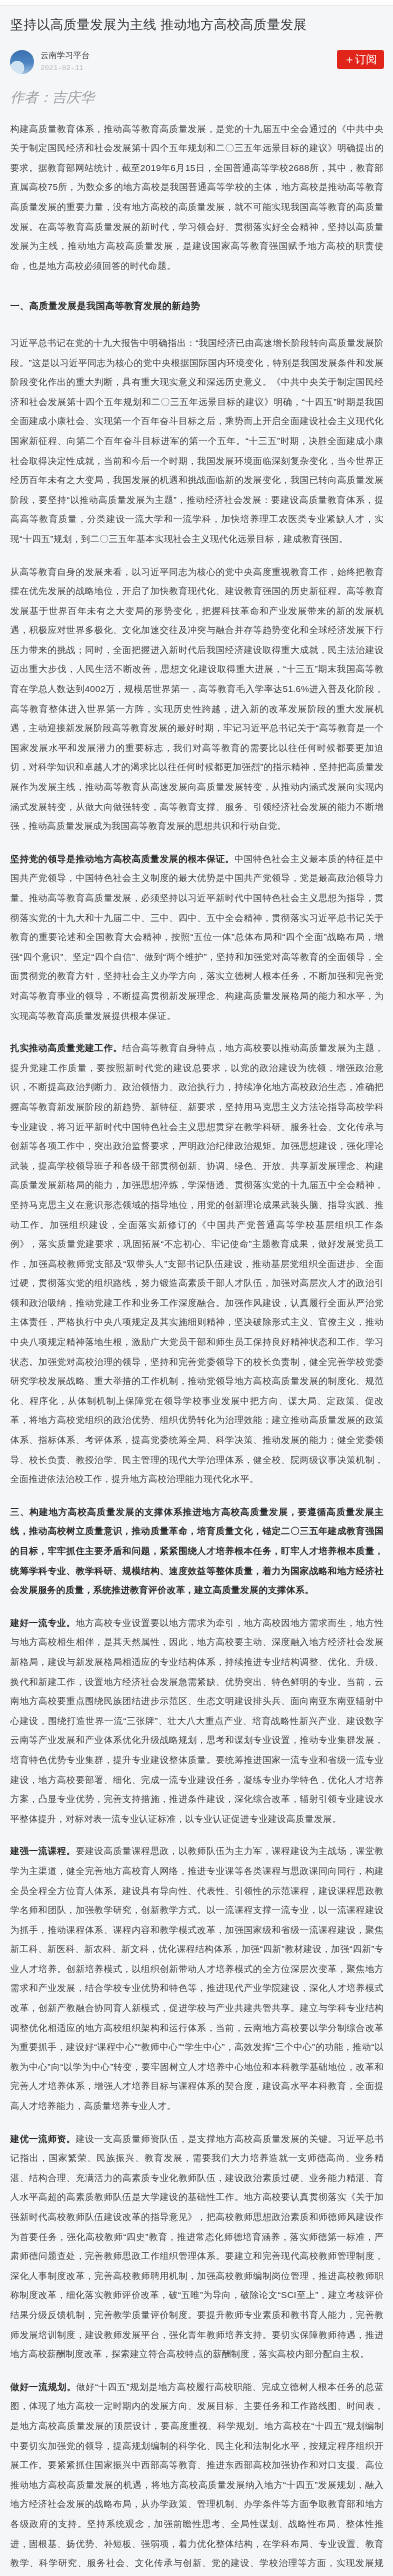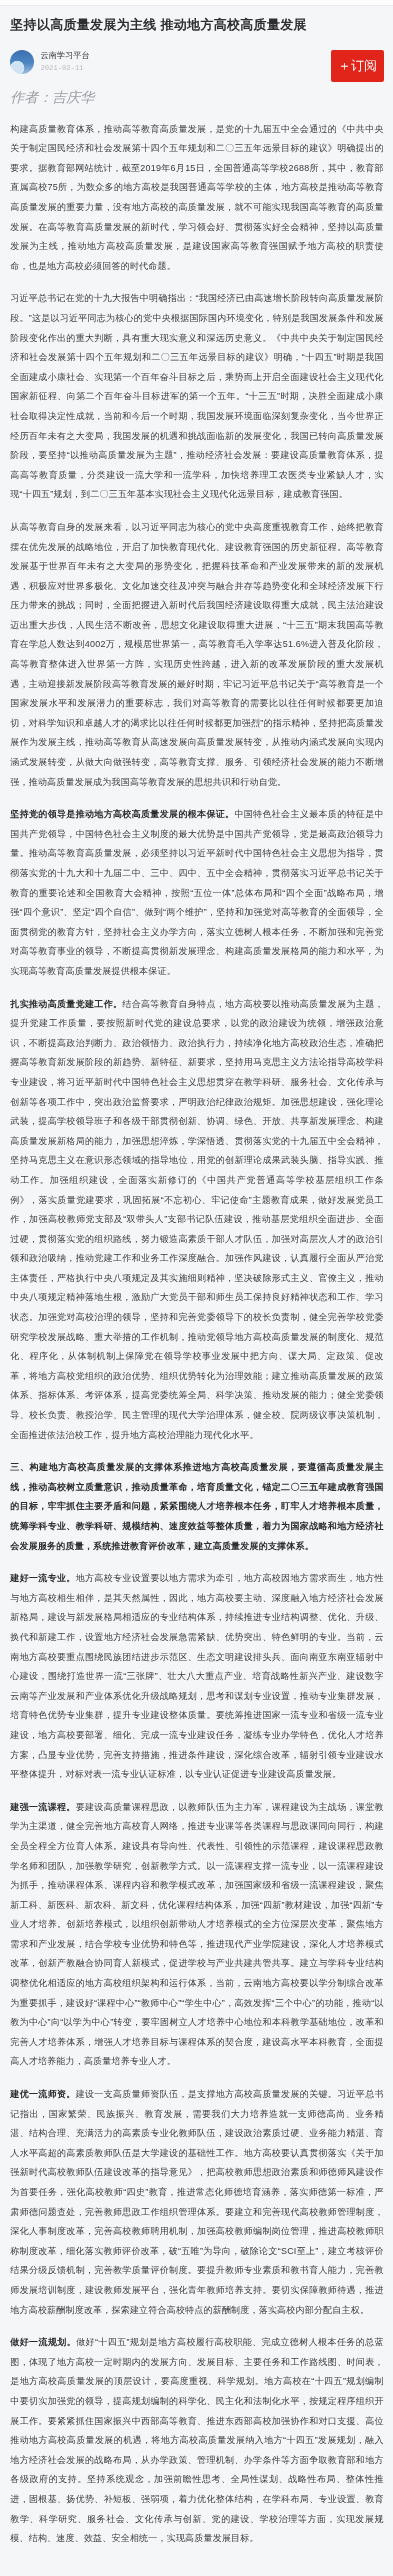--- a/index.html
+++ b/index.html
@@ -1,26 +1,26 @@
 <!DOCTYPE html>
 <html style="font-size:8.2px"><head>
 <meta charset="utf-8">
 <style>
   html,body{margin:0;padding:0;background:#f5f6f8;}
   body{width:394px;font-family:"Liberation Sans","DejaVu Sans",sans-serif;color:#333;position:relative;}
   .top-hairline{height:4.6px;background:#fdfdfd;border-bottom:0.5px solid #e9ebee;}
   .page{padding:0 10.3px;}
   
-  .article-title{font-size:13px;font-weight:700;color:#2f2f2f;line-height:1.45;margin:10.3px 0 0;letter-spacing:0.3px;}
+  .article-title{font-size:13px;font-weight:400;color:#2f2f2f;line-height:1.45;margin:10.3px 0 0;letter-spacing:0.3px;}
   .pub-row{display:flex;align-items:flex-start;margin-top:15.5px;position:relative;}
   .avatar{width:24px;height:24px;border-radius:50%;background:radial-gradient(circle at 30% 75%, #cfe3f2 0 28%, transparent 30%),linear-gradient(180deg,#3a6fae 0%,#4e86c4 55%,#9dbfde 100%);flex:0 0 auto;}
   .pub-meta{margin-left:6.2px;}
   .pub-name{font-size:8.2px;color:#333;}
   .pub-date{font-size:7.2px;color:#b9bcc0;margin-top:2.6px;font-family:Liberation Mono, monospace;}
-  .subscribe-btn{position:absolute;right:0;top:0;background:#e1251b;color:#fff;border:none;border-radius:2.1px;font-size:13px;height:32px;padding:0 6.7px;line-height:17.5px;cursor:pointer;font-family:inherit;}
+  .subscribe-btn{position:absolute;right:0;top:0;background:#e1251b;color:#fff;border:none;border-radius:2.1px;font-size:11px;height:19px;padding:0 6.7px;line-height:17.5px;cursor:pointer;font-family:inherit;}
   .author-line{margin-top:14.4px;font-size:14px;color:#9b9fa4;font-style:italic;}
   
   .article-body{margin-top:3.1px;}
   .article-body p{font-size:9px;line-height:19.6px;color:#3a3a3a;text-align:justify;margin:13px 0;letter-spacing:0.2px;}
   .article-body p strong{color:#2e2e2e;}
   .article-body h2{font-size:9.3px;line-height:17.5px;color:#2e2e2e;margin:21.6px 0 18.5px;font-weight:bold;letter-spacing:0.2px;}
   .article-body p.all-bold{font-weight:bold;color:#2e2e2e;}
 </style>
 </head>
 <body>
@@ -37,20 +37,21 @@
       <div class="pub-name">云南学习平台</div>
       <div class="pub-date">2021-02-11</div>
     </div>
     <button class="subscribe-btn">＋订阅</button>
   </div>
 
   <div class="author-line">作者：吉庆华</div>
 
   <div class="article-body">
       <p>构建高质量教育体系，推动高等教育高质量发展，是党的十九届五中全会通过的《中共中央关于制定国民经济和社会发展第十四个五年规划和二〇三五年远景目标的建议》明确提出的要求。据教育部网站统计，截至2019年6月15日，全国普通高等学校2688所，其中，教育部直属高校75所，为数众多的地方高校是我国普通高等学校的主体，地方高校是推动高等教育高质量发展的重要力量，没有地方高校的高质量发展，就不可能实现我国高等教育的高质量发展。在高等教育高质量发展的新时代，学习领会好、贯彻落实好全会精神，坚持以高质量发展为主线，推动地方高校高质量发展，是建设国家高等教育强国赋予地方高校的职责使命，也是地方高校必须回答的时代命题。</p>
+      <h2>一、高质量发展是我国高等教育发展的新趋势</h2>
       <p>习近平总书记在党的十九大报告中明确指出：“我国经济已由高速增长阶段转向高质量发展阶段。”这是以习近平同志为核心的党中央根据国际国内环境变化，特别是我国发展条件和发展阶段变化作出的重大判断，具有重大现实意义和深远历史意义。《中共中央关于制定国民经济和社会发展第十四个五年规划和二〇三五年远景目标的建议》明确，“十四五”时期是我国全面建成小康社会、实现第一个百年奋斗目标之后，乘势而上开启全面建设社会主义现代化国家新征程、向第二个百年奋斗目标进军的第一个五年。“十三五”时期，决胜全面建成小康社会取得决定性成就，当前和今后一个时期，我国发展环境面临深刻复杂变化，当今世界正经历百年未有之大变局，我国发展的机遇和挑战面临新的发展变化，我国已转向高质量发展阶段，要坚持“以推动高质量发展为主题”，推动经济社会发展：要建设高质量教育体系，提高高等教育质量，分类建设一流大学和一流学科，加快培养理工农医类专业紧缺人才，实现“十四五”规划，到二〇三五年基本实现社会主义现代化远景目标，建成教育强国。</p>
       <p>从高等教育自身的发展来看，以习近平同志为核心的党中央高度重视教育工作，始终把教育摆在优先发展的战略地位，开启了加快教育现代化、建设教育强国的历史新征程。高等教育发展基于世界百年未有之大变局的形势变化，把握科技革命和产业发展带来的新的发展机遇，积极应对世界多极化、文化加速交往及冲突与融合并存等趋势变化和全球经济发展下行压力带来的挑战；同时，全面把握进入新时代后我国经济建设取得重大成就，民主法治建设迈出重大步伐，人民生活不断改善，思想文化建设取得重大进展，“十三五”期末我国高等教育在学总人数达到4002万，规模居世界第一，高等教育毛入学率达51.6%进入普及化阶段，高等教育整体进入世界第一方阵，实现历史性跨越，进入新的改革发展阶段的重大发展机遇，主动迎接新发展阶段高等教育发展的最好时期，牢记习近平总书记关于“高等教育是一个国家发展水平和发展潜力的重要标志，我们对高等教育的需要比以往任何时候都要更加迫切，对科学知识和卓越人才的渴求比以往任何时候都更加强烈”的指示精神，坚持把高质量发展作为发展主线，推动高等教育从高速发展向高质量发展转变，从推动内涵式发展向实现内涵式发展转变，从做大向做强转变，高等教育支撑、服务、引领经济社会发展的能力不断增强，推动高质量发展成为我国高等教育发展的思想共识和行动自觉。</p>
       <p><strong>坚持党的领导是推动地方高校高质量发展的根本保证。</strong>中国特色社会主义最本质的特征是中国共产党领导，中国特色社会主义制度的最大优势是中国共产党领导，党是最高政治领导力量。推动高等教育高质量发展，必须坚持以习近平新时代中国特色社会主义思想为指导，贯彻落实党的十九大和十九届二中、三中、四中、五中全会精神，贯彻落实习近平总书记关于教育的重要论述和全国教育大会精神，按照“五位一体”总体布局和“四个全面”战略布局，增强“四个意识”、坚定“四个自信”、做到“两个维护”，坚持和加强党对高等教育的全面领导，全面贯彻党的教育方针，坚持社会主义办学方向，落实立德树人根本任务，不断加强和完善党对高等教育事业的领导，不断提高贯彻新发展理念、构建高质量发展格局的能力和水平，为实现高等教育高质量发展提供根本保证。</p>
       <p><strong>扎实推动高质量党建工作。</strong>结合高等教育自身特点，地方高校要以推动高质量发展为主题，提升党建工作质量，要按照新时代党的建设总要求，以党的政治建设为统领，增强政治意识，不断提高政治判断力、政治领悟力、政治执行力，持续净化地方高校政治生态，准确把握高等教育新发展阶段的新趋势、新特征、新要求，坚持用马克思主义方法论指导高校学科专业建设，将习近平新时代中国特色社会主义思想贯穿在教学科研、服务社会、文化传承与创新等各项工作中，突出政治监督要求，严明政治纪律政治规矩。加强思想建设，强化理论武装，提高学校领导班子和各级干部贯彻创新、协调、绿色、开放、共享新发展理念、构建高质量发展新格局的能力，加强思想淬炼，学深悟透、贯彻落实党的十九届五中全会精神，坚持马克思主义在意识形态领域的指导地位，用党的创新理论成果武装头脑、指导实践、推动工作。加强组织建设，全面落实新修订的《中国共产党普通高等学校基层组织工作条例》，落实质量党建要求，巩固拓展“不忘初心、牢记使命”主题教育成果，做好发展党员工作，加强高校教师党支部及“双带头人”支部书记队伍建设，推动基层党组织全面进步、全面过硬，贯彻落实党的组织路线，努力锻造高素质干部人才队伍，加强对高层次人才的政治引领和政治吸纳，推动党建工作和业务工作深度融合。加强作风建设，认真履行全面从严治党主体责任，严格执行中央八项规定及其实施细则精神，坚决破除形式主义、官僚主义，推动中央八项规定精神落地生根，激励广大党员干部和师生员工保持良好精神状态和工作、学习状态。加强党对高校治理的领导，坚持和完善党委领导下的校长负责制，健全完善学校党委研究学校发展战略、重大举措的工作机制，推动党领导地方高校高质量发展的制度化、规范化、程序化，从体制机制上保障党在领导学校事业发展中把方向、谋大局、定政策、促改革，将地方高校党组织的政治优势、组织优势转化为治理效能；建立推动高质量发展的政策体系、指标体系、考评体系，提高党委统筹全局、科学决策、推动发展的能力；健全党委领导、校长负责、教授治学、民主管理的现代大学治理体系，健全校、院两级议事决策机制，全面推进依法治校工作，提升地方高校治理能力现代化水平。</p>
       <p class="all-bold">三、构建地方高校高质量发展的支撑体系推进地方高校高质量发展，要遵循高质量发展主线，推动高校树立质量意识，推动质量革命，培育质量文化，锚定二〇三五年建成教育强国的目标，牢牢抓住主要矛盾和问题，紧紧围绕人才培养根本任务，盯牢人才培养根本质量，统筹学科专业、教学科研、规模结构、速度效益等整体质量，着力为国家战略和地方经济社会发展服务的质量，系统推进教育评价改革，建立高质量发展的支撑体系。</p>
       <p><strong>建好一流专业。</strong>地方高校专业设置要以地方需求为牵引，地方高校因地方需求而生，地方性与地方高校相生相伴，是其天然属性，因此，地方高校要主动、深度融入地方经济社会发展新格局，建设与新发展格局相适应的专业结构体系，持续推进专业结构调整、优化、升级、换代和新建工作，设置地方经济社会发展急需紧缺、优势突出、特色鲜明的专业。当前，云南地方高校要重点围绕民族团结进步示范区、生态文明建设排头兵、面向南亚东南亚辐射中心建设，围绕打造世界一流“三张牌”、壮大八大重点产业、培育战略性新兴产业、建设数字云南等产业发展和产业体系优化升级战略规划，思考和谋划专业设置，推动专业集群发展，培育特色优势专业集群，提升专业建设整体质量。要统筹推进国家一流专业和省级一流专业建设，地方高校要部署、细化、完成一流专业建设任务，凝练专业办学特色，优化人才培养方案，凸显专业优势，完善支持措施，推进条件建设，深化综合改革，辐射引领专业建设水平整体提升，对标对表一流专业认证标准，以专业认证促进专业建设高质量发展。</p>
       <p><strong>建强一流课程。</strong>要建设高质量课程思政，以教师队伍为主力军，课程建设为主战场，课堂教学为主渠道，健全完善地方高校育人网络，推进专业课等各类课程与思政课同向同行，构建全员全程全方位育人体系。建设具有导向性、代表性、引领性的示范课程，建设课程思政教学名师和团队，加强教学研究，创新教学方式。以一流课程支撑一流专业，以一流课程建设为抓手，推动课程体系、课程内容和教学模式改革，加强国家级和省级一流课程建设，聚焦新工科、新医科、新农科、新文科，优化课程结构体系，加强“四新”教材建设，加强“四新”专业人才培养。创新培养模式，以组织创新带动人才培养模式的全方位深层次变革，聚焦地方需求和产业发展，结合学校专业优势和特色等，推进现代产业学院建设，深化人才培养模式改革，创新产教融合协同育人新模式，促进学校与产业共建共管共享。建立与学科专业结构调整优化相适应的地方高校组织架构和运行体系，当前，云南地方高校要以学分制综合改革为重要抓手，建设好“课程中心”“教师中心”“学生中心”，高效发挥“三个中心”的功能，推动“以教为中心”向“以学为中心”转变，要牢固树立人才培养中心地位和本科教学基础地位，改革和完善人才培养体系，增强人才培养目标与课程体系的契合度，建设高水平本科教育，全面提高人才培养能力，高质量培养专业人才。</p>
       <p><strong>建优一流师资。</strong>建设一支高质量师资队伍，是支撑地方高校高质量发展的关键。习近平总书记指出，国家繁荣、民族振兴、教育发展，需要我们大力培养造就一支师德高尚、业务精湛、结构合理、充满活力的高素质专业化教师队伍，建设政治素质过硬、业务能力精湛、育人水平高超的高素质教师队伍是大学建设的基础性工作。地方高校要认真贯彻落实《关于加强新时代高校教师队伍建设改革的指导意见》，把高校教师思想政治素质和师德师风建设作为首要任务，强化高校教师“四史”教育，推进常态化师德培育涵养，落实师德第一标准，严肃师德问题查处，完善教师思政工作组织管理体系。要建立和完善现代高校教师管理制度，深化人事制度改革，完善高校教师聘用机制，加强高校教师编制岗位管理，推进高校教师职称制度改革，细化落实教师评价改革，破“五唯”为导向，破除论文“SCI至上”，建立考核评价结果分级反馈机制，完善教学质量评价制度。要提升教师专业素质和教书育人能力，完善教师发展培训制度，建设教师发展平台，强化青年教师培养支持。要切实保障教师待遇，推进地方高校薪酬制度改革，探索建立符合高校特点的薪酬制度，落实高校内部分配自主权。</p>
       <p><strong>做好一流规划。</strong>做好“十四五”规划是地方高校履行高校职能、完成立德树人根本任务的总蓝图，体现了地方高校一定时期内的发展方向、发展目标、主要任务和工作路线图、时间表，是地方高校高质量发展的顶层设计，要高度重视、科学规划。地方高校在“十四五”规划编制中要切实加强党的领导，提高规划编制的科学化、民主化和法制化水平，按规定程序组织开展工作。要紧紧抓住国家振兴中西部高等教育、推进东西部高校加强协作和对口支援、高位推动地方高校高质量发展的机遇，将地方高校高质量发展纳入地方“十四五”发展规划，融入地方经济社会发展的战略布局，从办学政策、管理机制、办学条件等方面争取教育部和地方各级政府的支持。坚持系统观念，加强前瞻性思考、全局性谋划、战略性布局、整体性推进，固根基、扬优势、补短板、强弱项，着力优化整体结构，在学科布局、专业设置、教育教学、科学研究、服务社会、文化传承与创新、党的建设、学校治理等方面，实现发展规模、结构、速度、效益、安全相统一，实现高质量发展目标。</p>
     </div>

